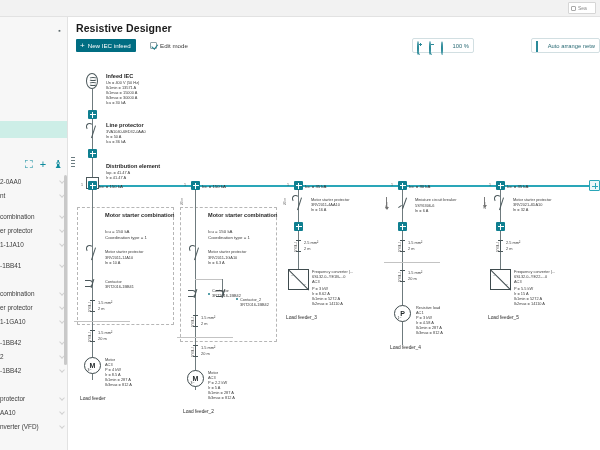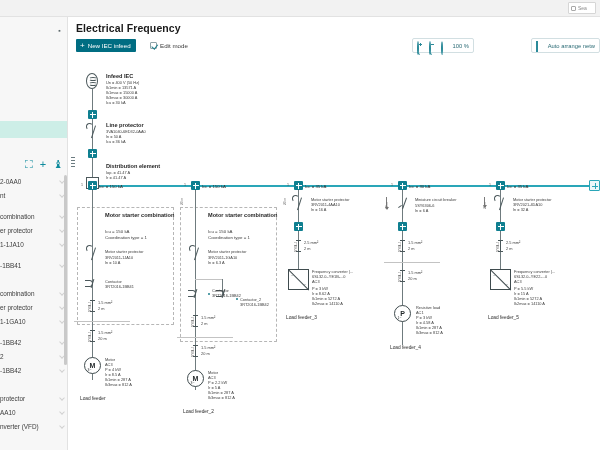--- a/index.html
+++ b/index.html
@@ -290,21 +290,21 @@
       <div class="lp-row"><span>protector</span><i class="chev"></i></div>
       <div class="lp-row"><span>AA10</span><i class="chev"></i></div>
       <div class="lp-row"><span>nverter (VFD)</span><i class="chev"></i></div>
     </div>
   <div id="lp-scroll"></div>
 </div>
 
 <div id="main">
 
   <div id="main-header">
-    <div id="page-title">Electrical Frequency</div>
+    <div id="page-title">Resistive Designer</div>
 
     <button id="btn-new-infeed">
       <span class="plus">+</span>
       <span>New IEC infeed</span>
     </button>
 
     <div id="editmode">
       <span class="cbx"></span>
       <span>Edit mode</span>
     </div>

